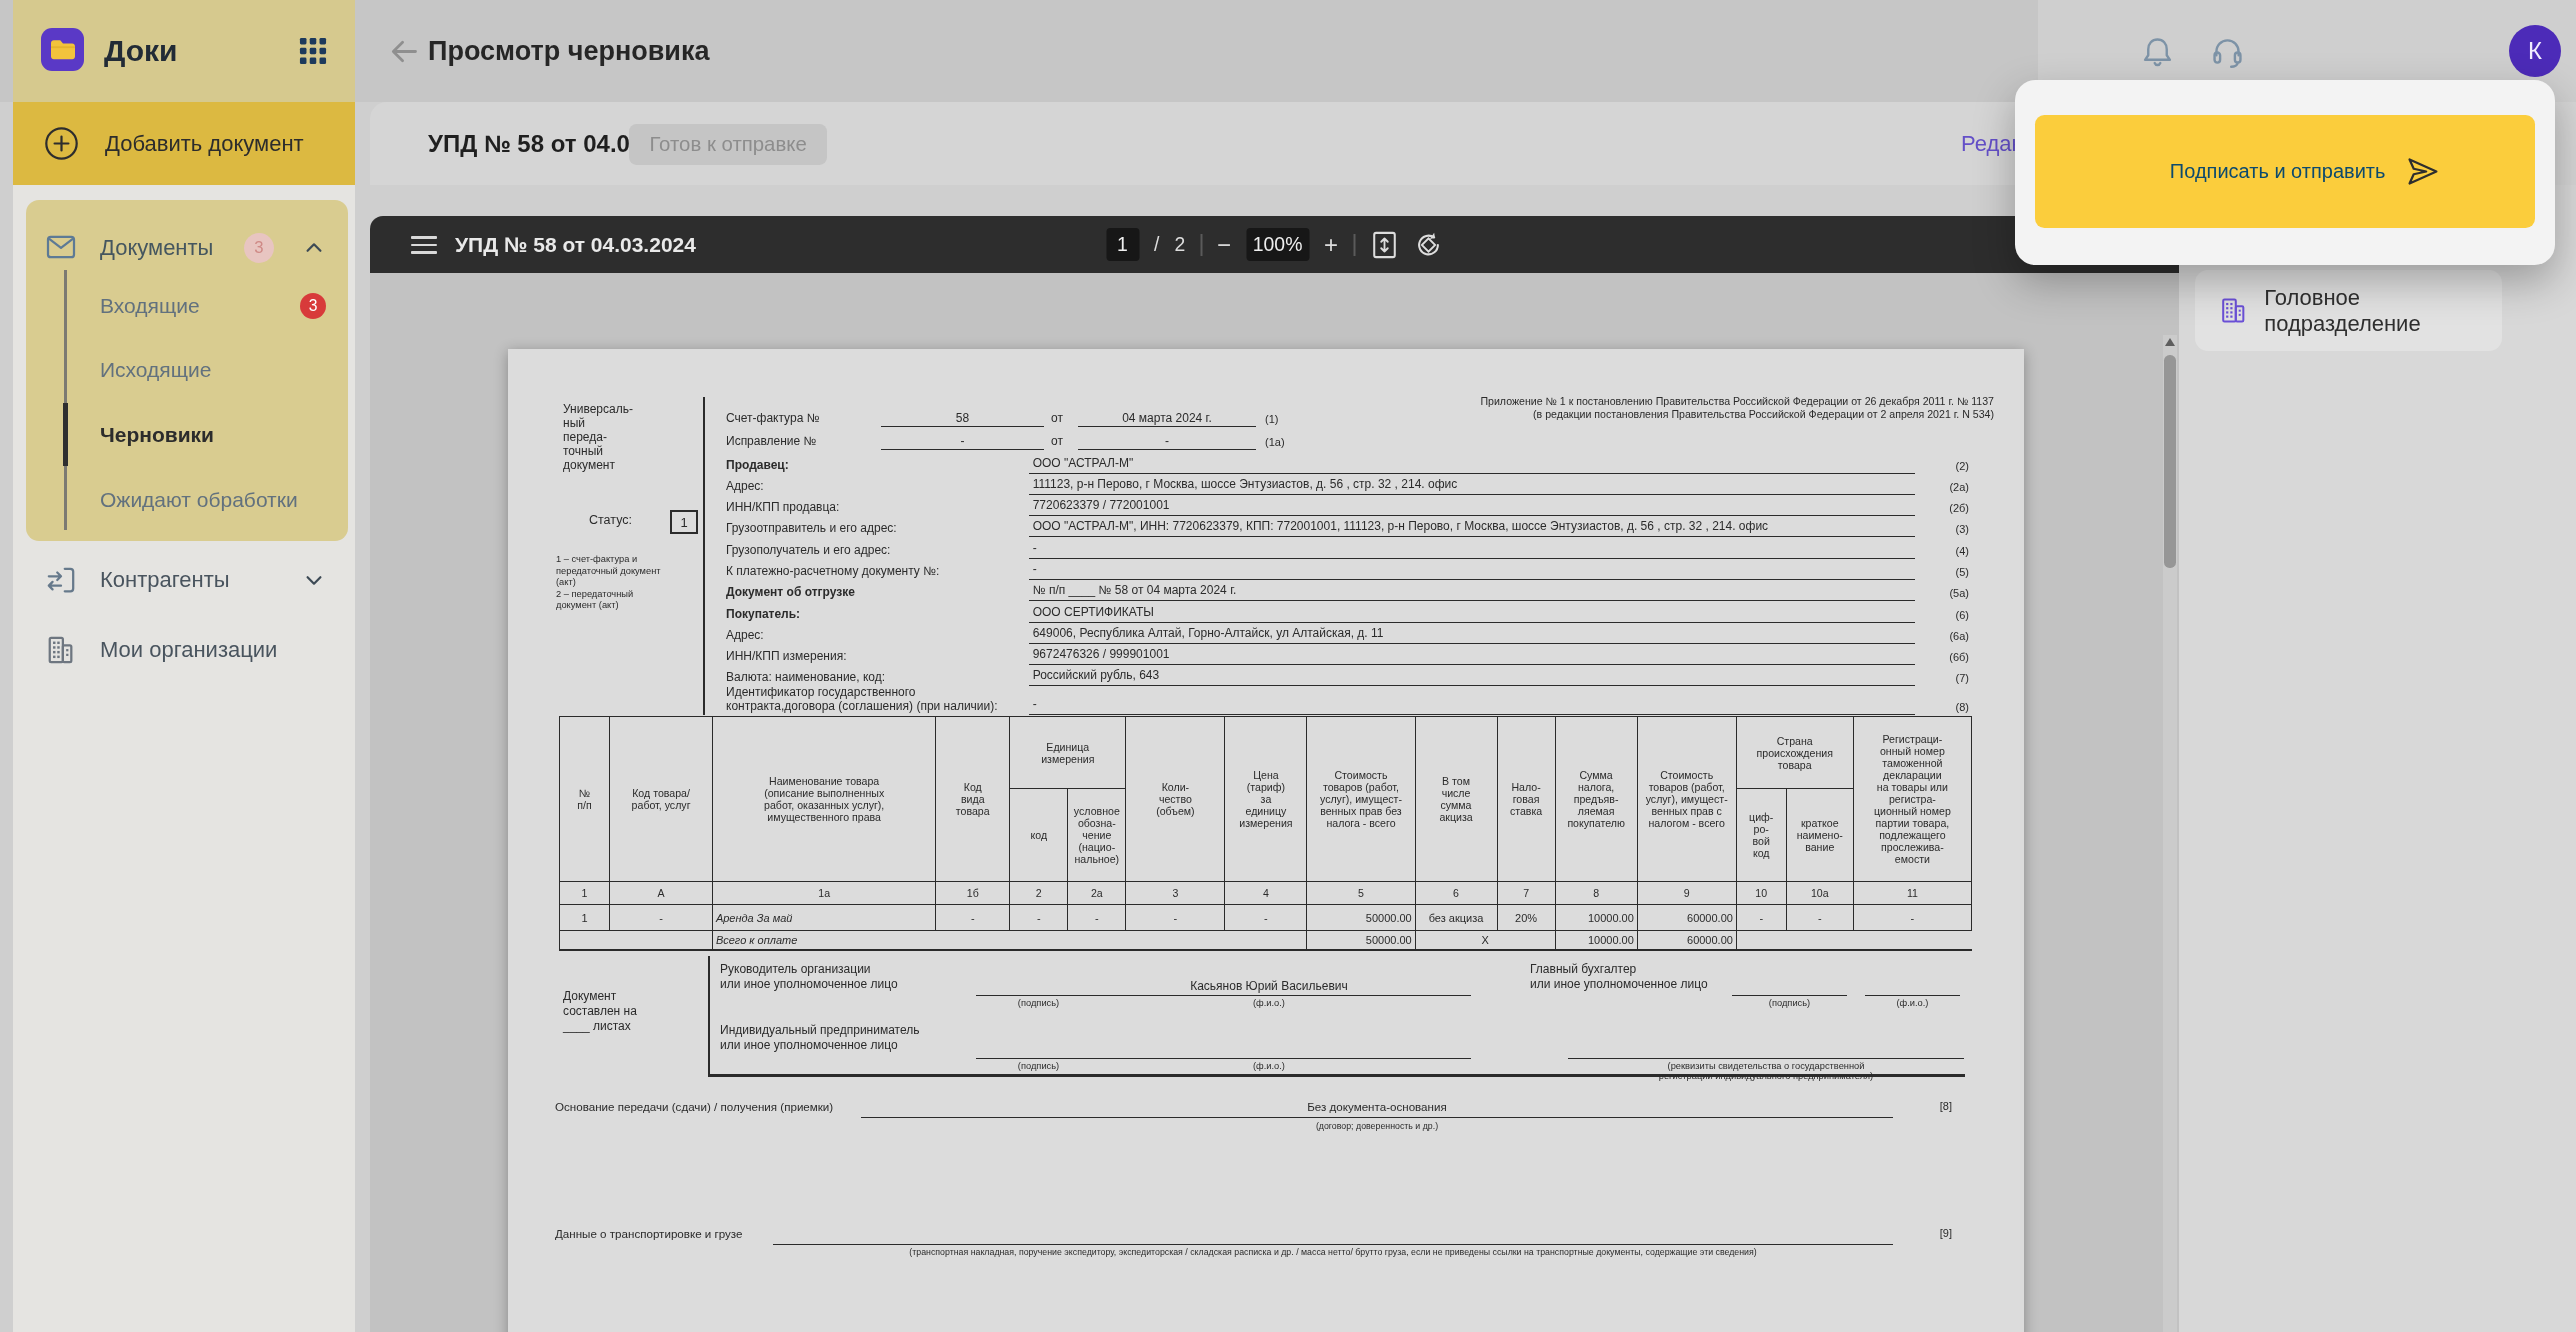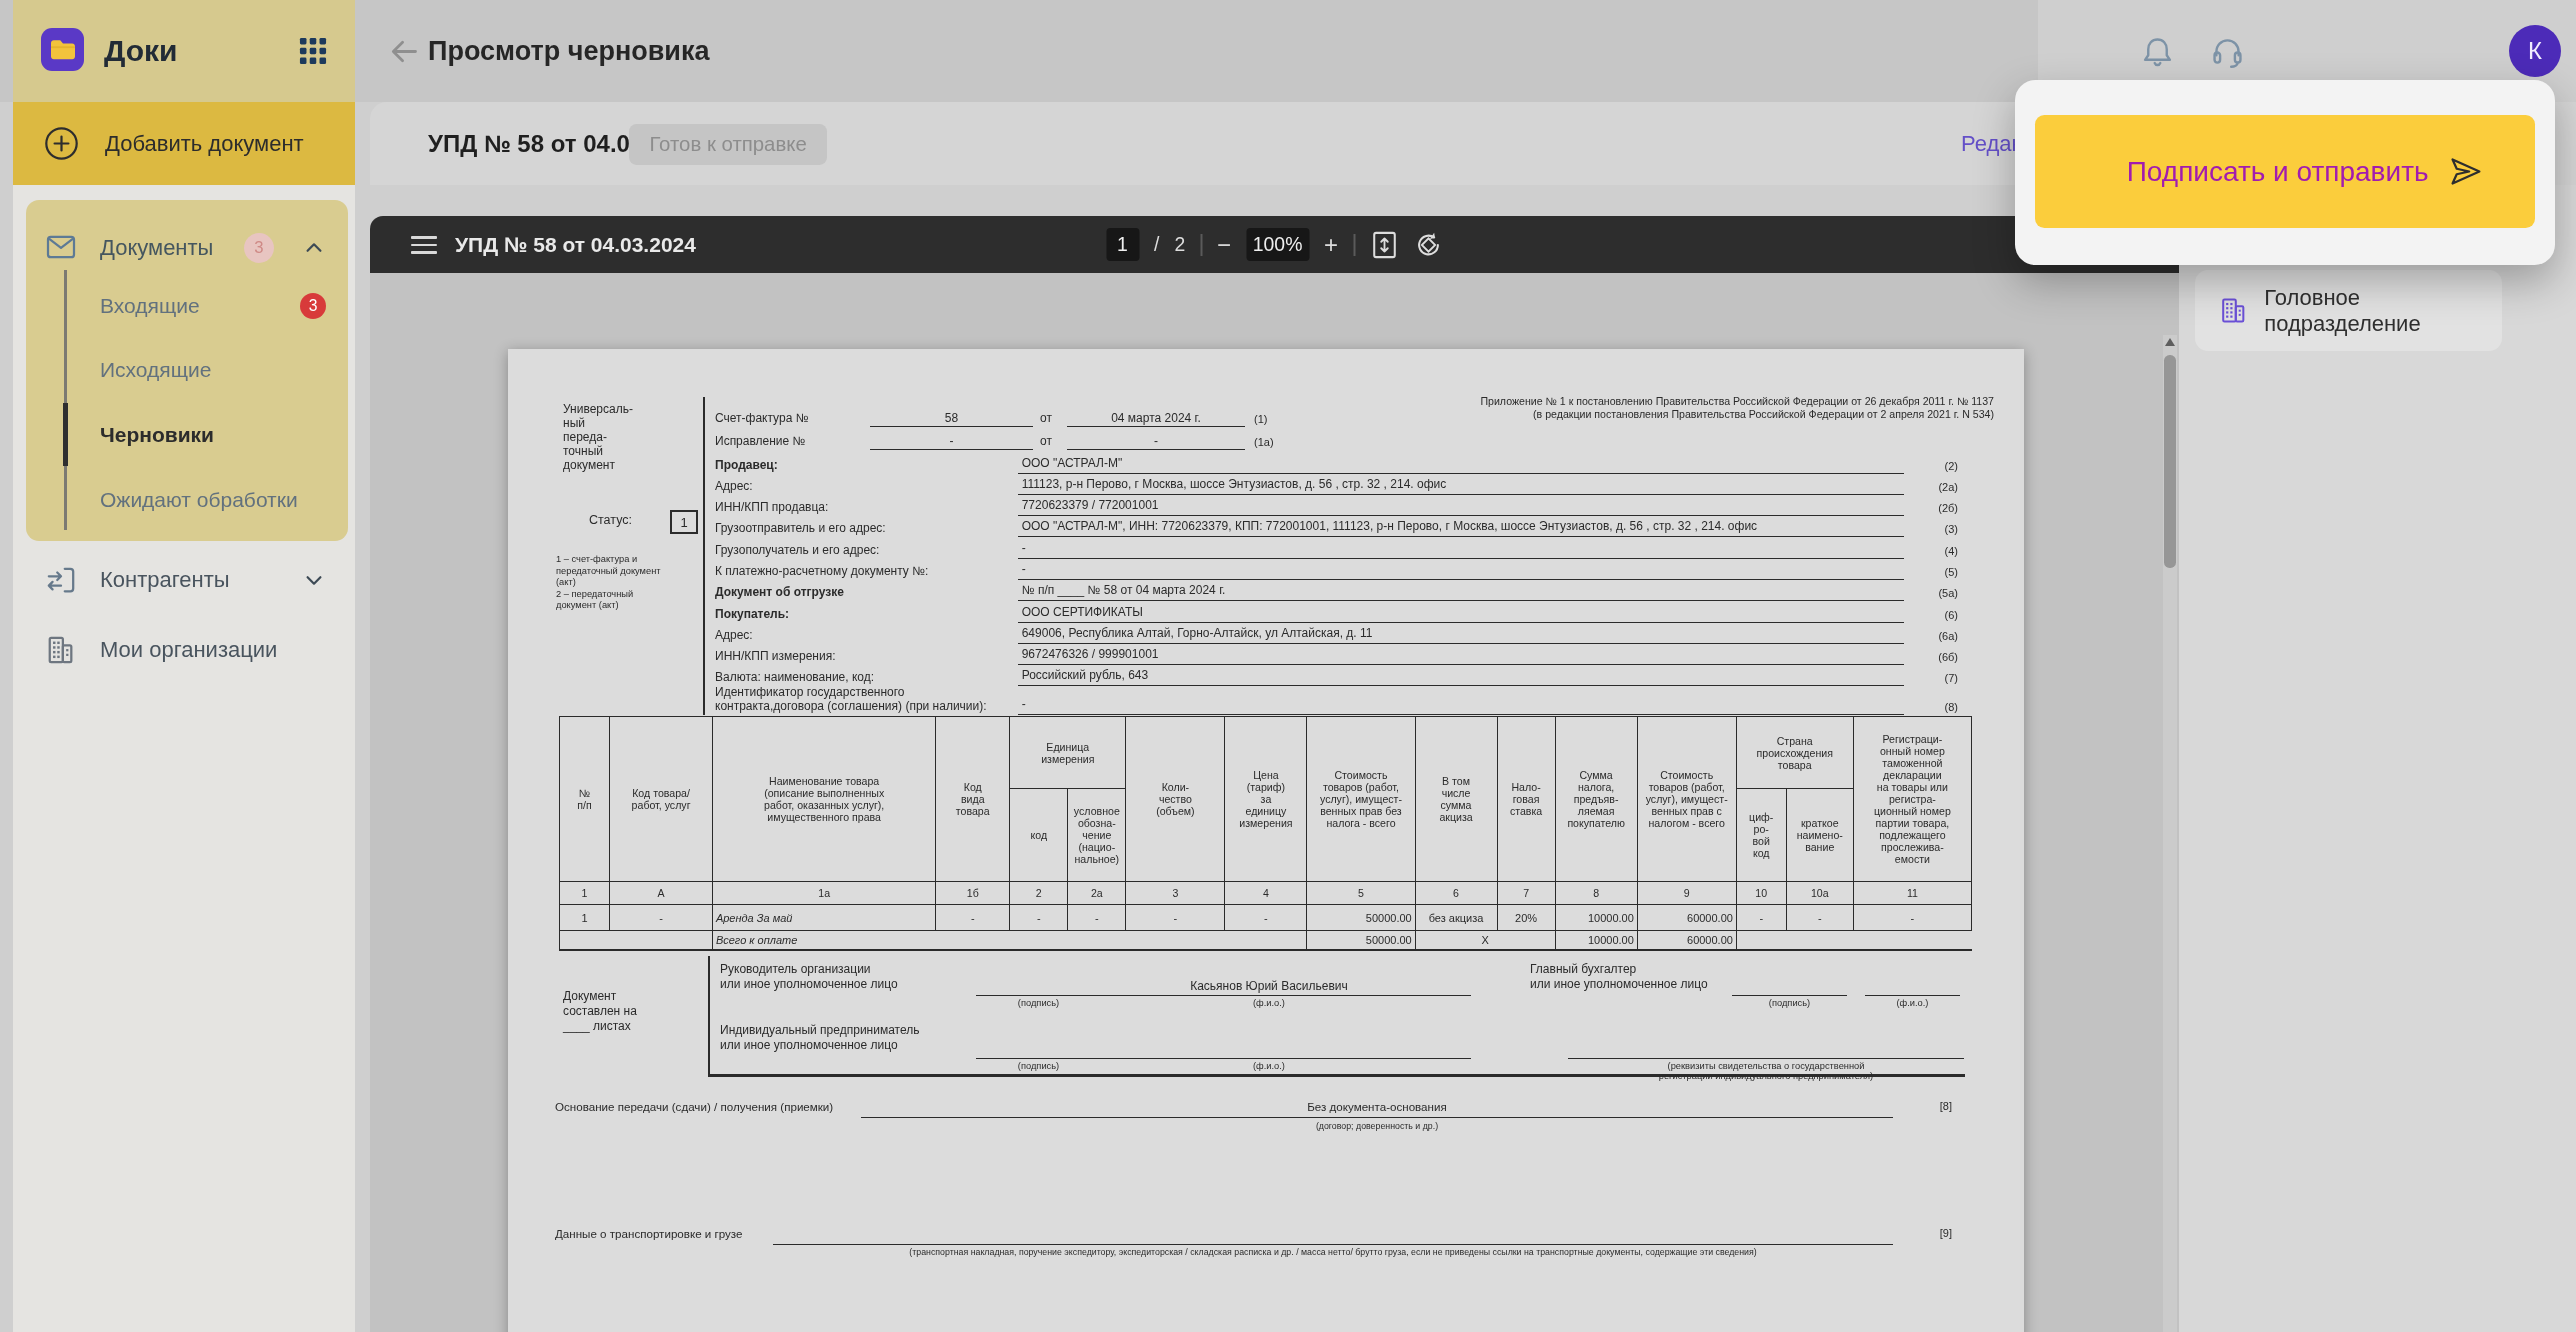--- a/index.html
+++ b/index.html
@@ -62,21 +62,21 @@
   .annex { position:absolute; left:746px; top:46px; width:740px; text-align:right; font-size:10.6px;
            line-height:13.4px; }
   .form-name { position:absolute; left:55px; top:53px; font-size:12px; line-height:14px; }
   .vdivider { position:absolute; left:195px; top:48px; width:1.9px; height:318px; background:#2b2b2b; }
   .status-row { position:absolute; left:81px; top:161px; }
   .status-word { position:absolute; left:0; top:2.8px; font-size:12.5px; }
   .status-box { position:absolute; left:81px; top:0; width:28px; height:24px; border:2.3px solid #2b2b2b;
                 display:flex; align-items:center; justify-content:center; font-size:13px; }
   .status-note { position:absolute; left:48px; top:205px; font-size:9.3px; line-height:11.6px; }
 
-  .frow { position:absolute; left:0; width:1516px; height:21px; }
+  .frow { position:absolute; left:11px; width:1516px; height:21px; }
   .flabel { position:absolute; left:207px; bottom:1.9px; width:298px; font-size:12px; }
   .flabel.tall { bottom:1.9px; line-height:14px; }
   .b { font-weight:bold; }
   .fvalue { position:absolute; left:510px; bottom:0; width:886px; min-height:18.5px; font-size:12px;
             padding:0 3.7px 0.9px 3.7px; border-bottom:1.4px solid #2b2b2b; }
   .fref { position:absolute; left:1402px; bottom:1.9px; width:48px; text-align:right; font-size:11px; }
   .seg-line { position:absolute; bottom:0; border-bottom:1.4px solid #2b2b2b; text-align:center; font-size:12px;
               padding-bottom:0.9px; }
   .ot-word { position:absolute; bottom:1.9px; font-size:12px; }
   .fref-inline { position:absolute; left:746px; bottom:1.9px; font-size:11px; }
@@ -147,21 +147,21 @@
                   font-size:22px; color:#49545e; }
   .sb-row-icon { position:absolute; left:33px; top:15px; width:30px; height:30px; }
   .chev { position:absolute; width:22px; height:22px; }
 
   
   .popup { position:absolute; left:2015px; top:80px; width:540px; height:185px; background:#f3f3f3;
            border-radius:20.4px; box-shadow:0 16.7px 42px rgba(0,0,0,.28); }
   .sign-btn { position:absolute; left:20.4px; top:35px; width:500px; height:113px; background:#fbcd3c;
               border-radius:9.3px; border:none; display:flex; align-items:center; justify-content:center;
               gap:18.5px; cursor:pointer; font-family:"Liberation Sans", sans-serif; }
-  .sign-btn-label { font-size:28px; color:#a21caf;margin-left:40px; }
+  .sign-btn-label { font-size:20px; color:#0c4a6e;margin-left:40px; }
 </style>
 </head>
 <body>
 
 <div id="app">
 
   <div class="topbar">
     <svg class="back-arrow" viewBox="0 0 40 40">
       <path d="M33 20 H10 M19 10 L9 20 L19 30" fill="none" stroke="#8f8f8f" stroke-width="3" stroke-linecap="round" stroke-linejoin="round"></path>
     </svg>

